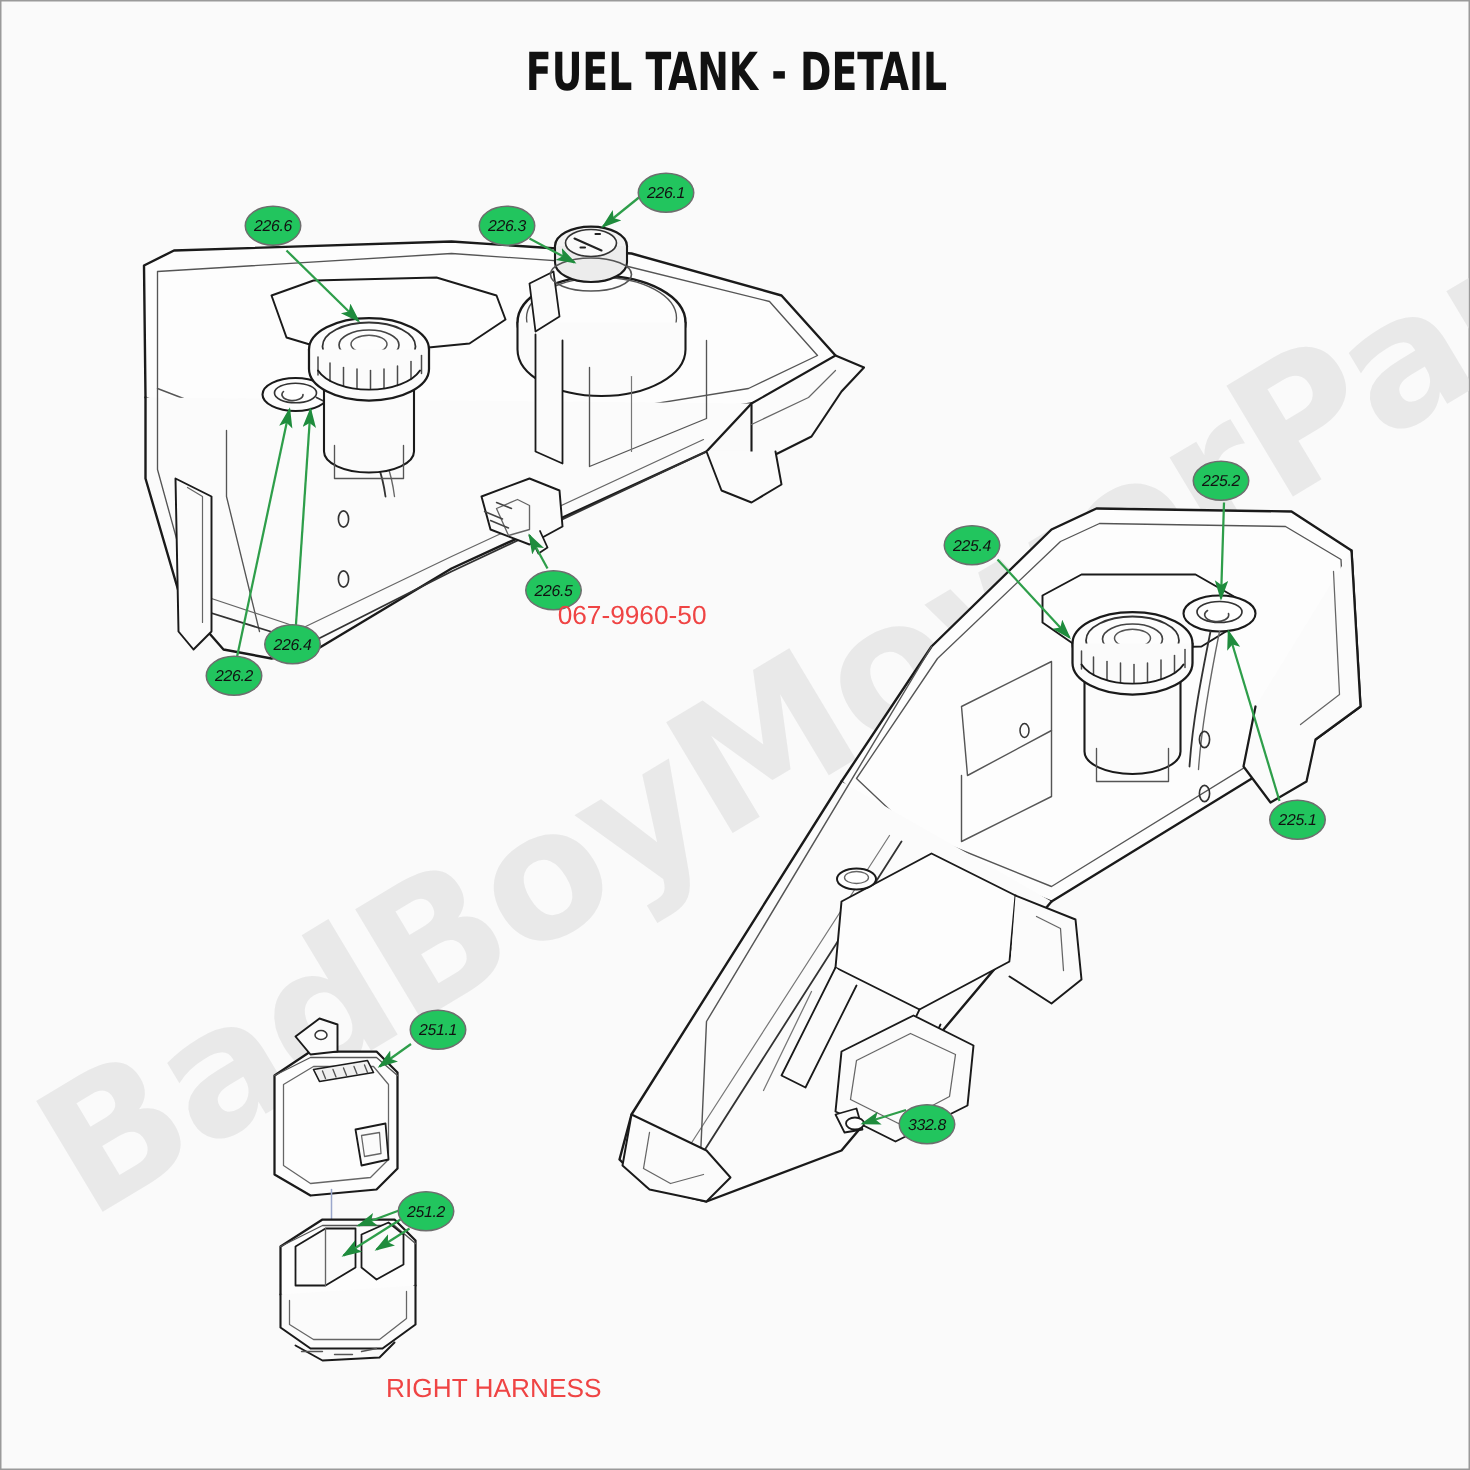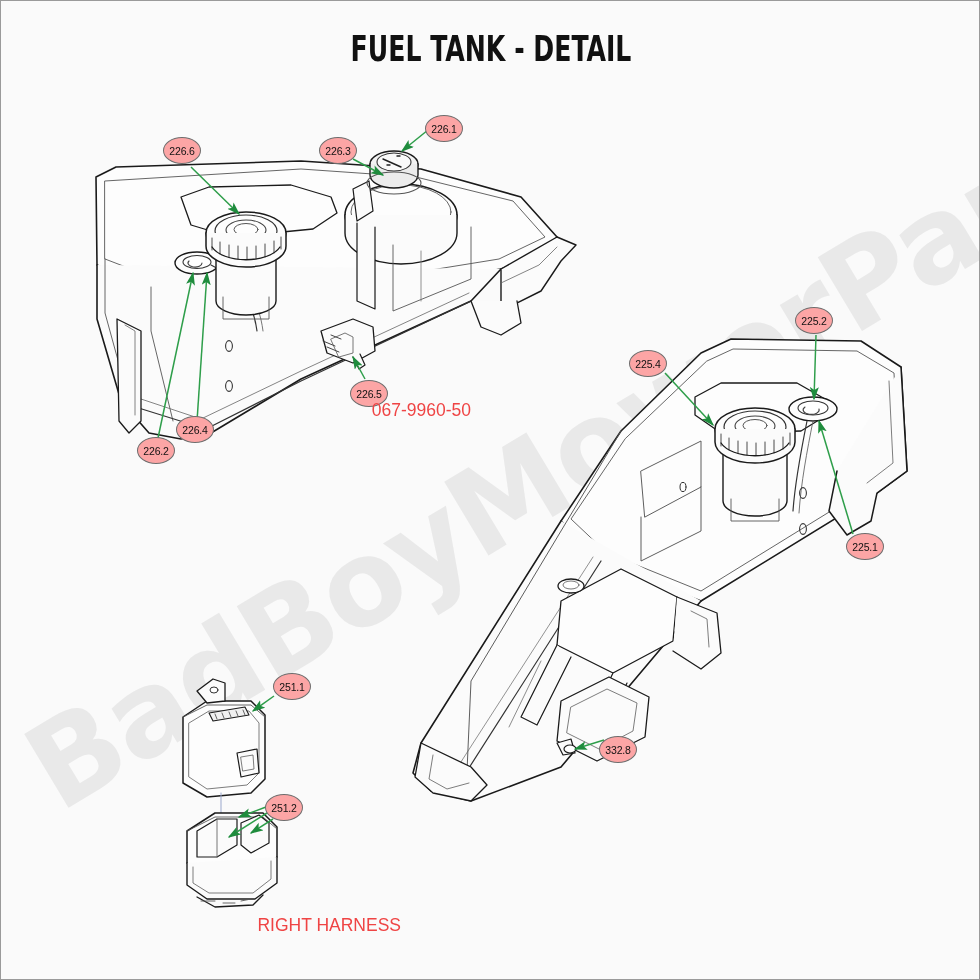--- a/index.html
+++ b/index.html
@@ -65,27 +65,28 @@
   #cap-left{left:180px;top:398px;width:290px;}
   #cap-right{left:585px;top:652px;width:290px;}
   #cap-harness{left:110px;top:913px;width:290px;}
 
   
   .callout{
     position:absolute;
     width:38px;height:27px;
     border:1.3px solid #6e6e6e;
     border-radius:50%;
-    background:#fca5a5;
+    background:#22c55e;
     color:#111;
     font-size:10.5px;
     font-family:"Liberation Sans",sans-serif;
     display:flex;align-items:center;justify-content:center;
     box-sizing:border-box;
     letter-spacing:-0.2px;
+    font-style:italic;
   }
 </style>
 </head>
 <body>
 
 <div id="page">
 
   <div id="watermark">BadBoyMowerParts.com</div>
 
   <div id="title">FUEL TANK - DETAIL</div>

